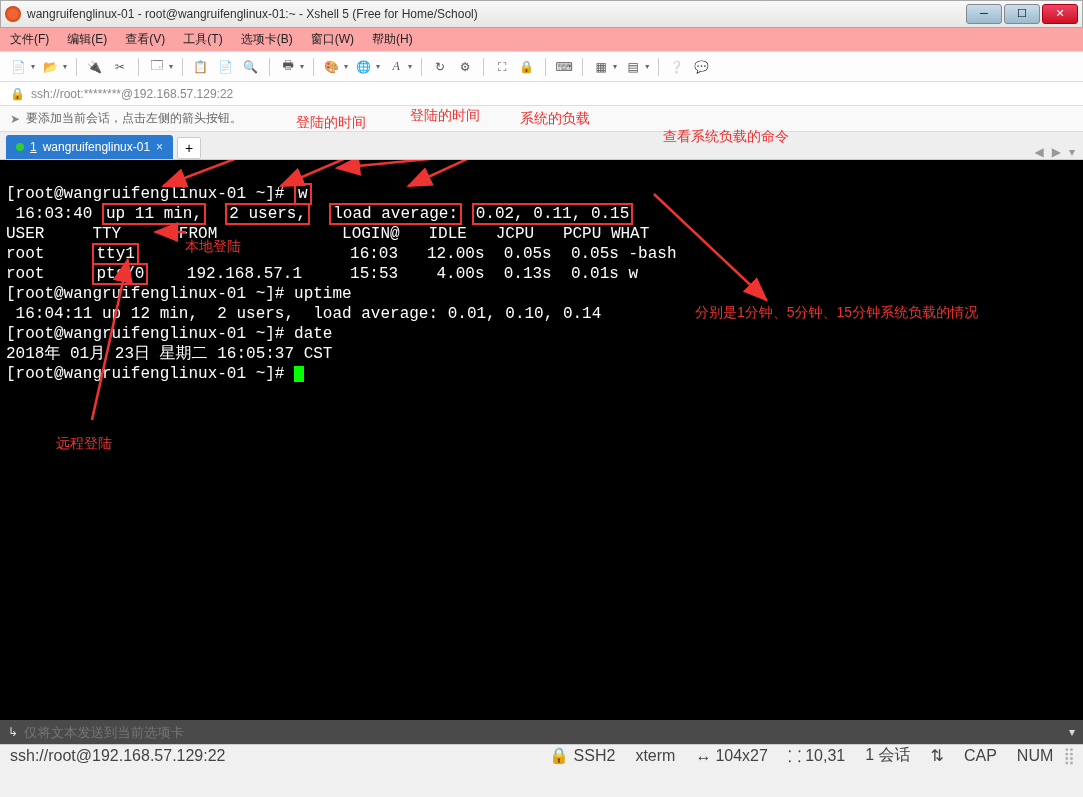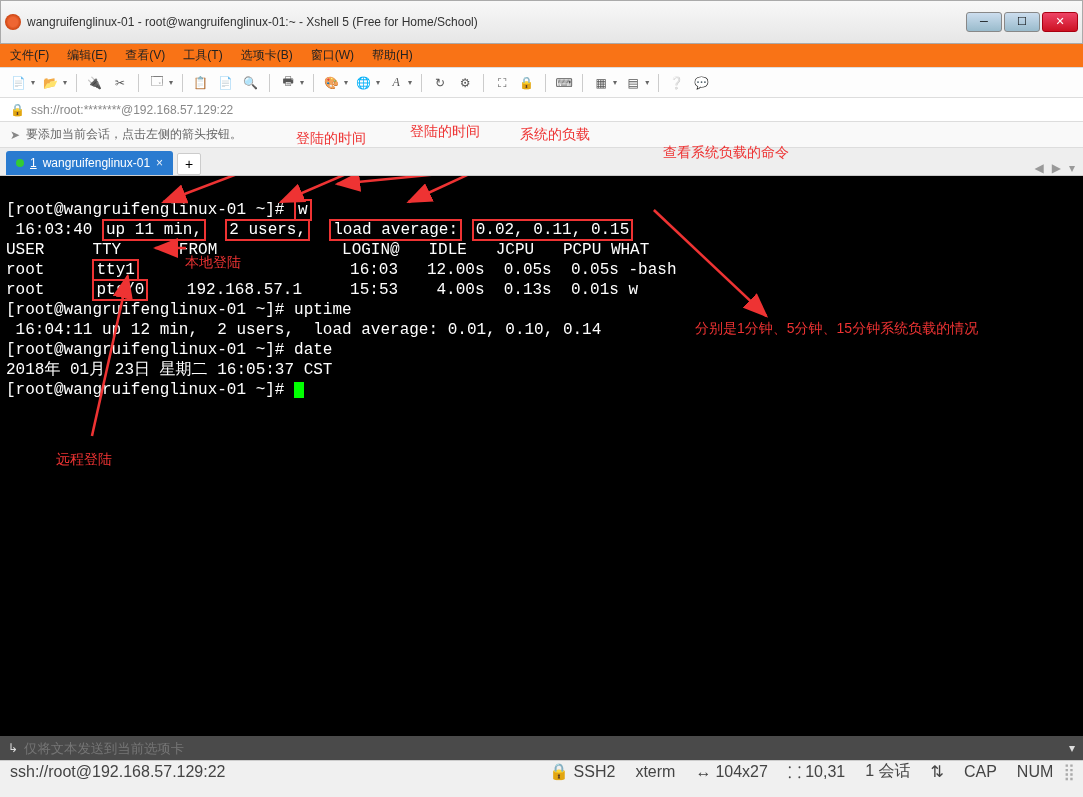--- a/index.html
+++ b/index.html
@@ -6,21 +6,21 @@
 body {
   font-family: "Microsoft YaHei", "SimSun", sans-serif;
   font-size: 12px;
   background: #f0f0f0;
   width: 1083px;
   height: 797px;
   overflow: hidden;
   position: relative;
 }
 .titlebar {
-  height: 44px;
+  height: 28px;
   background: linear-gradient(to bottom, #f8f8f8, #e6e6e6);
   border: 1px solid #aaa;
   display: flex;
   align-items: center;
   padding: 0 4px;
   position: relative;
 }
 .titlebar-icon {
   width: 16px; height: 16px;
   background: radial-gradient(circle, #e63 40%, #c41 70%);
@@ -37,21 +37,21 @@
   text-align: center;
   line-height: 16px;
   font-size: 11px;
   cursor: pointer;
 }
 .win-btn.close { background: linear-gradient(to bottom, #e46, #c12); color: #fff; border-color: #a01; }
 .win-btn.min { background: linear-gradient(to bottom, #cde, #9bc); }
 .win-btn.max { background: linear-gradient(to bottom, #cde, #9bc); }
 .menubar {
   height: 24px;
-  background: #f97316;
+  background: #fca5a5;
   display: flex;
   align-items: center;
   padding: 0 10px;
   border-bottom: 1px solid #ddd;
 }
 .menubar span { margin-right: 18px; cursor: pointer; color: #222; }
 .toolbar {
   height: 30px;
   background: #fdfdfd;
   border-bottom: 1px solid #ddd;

